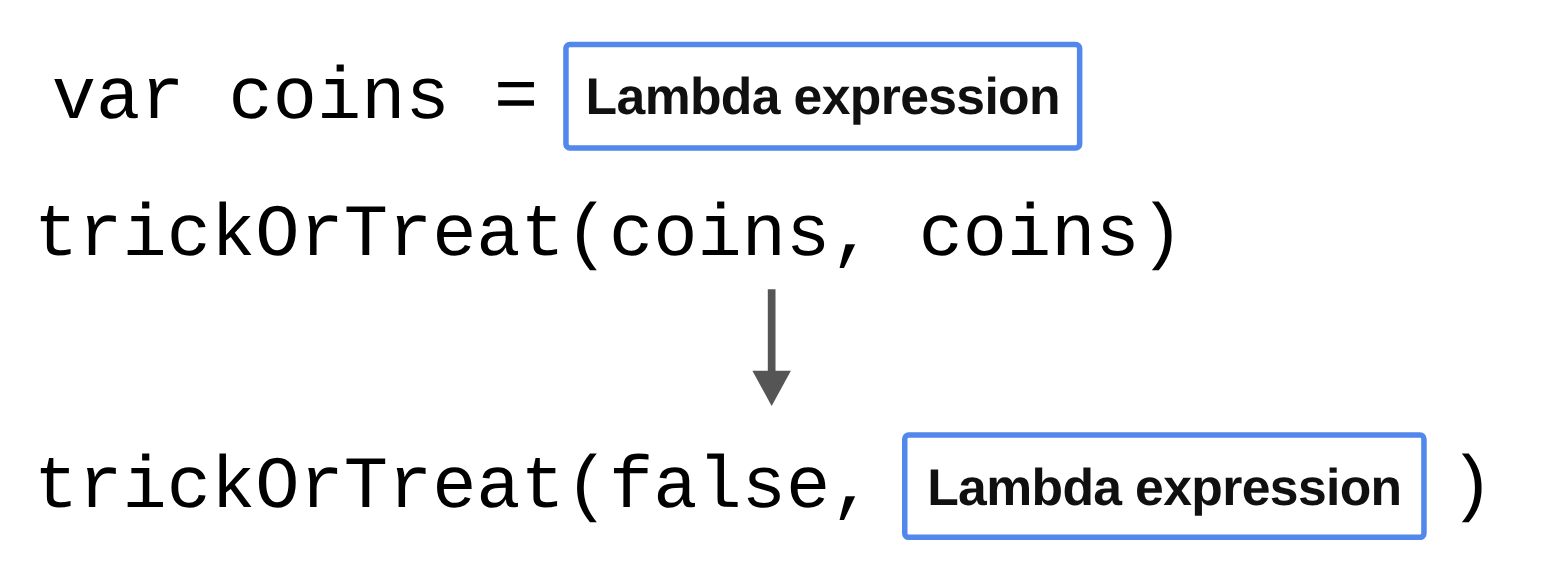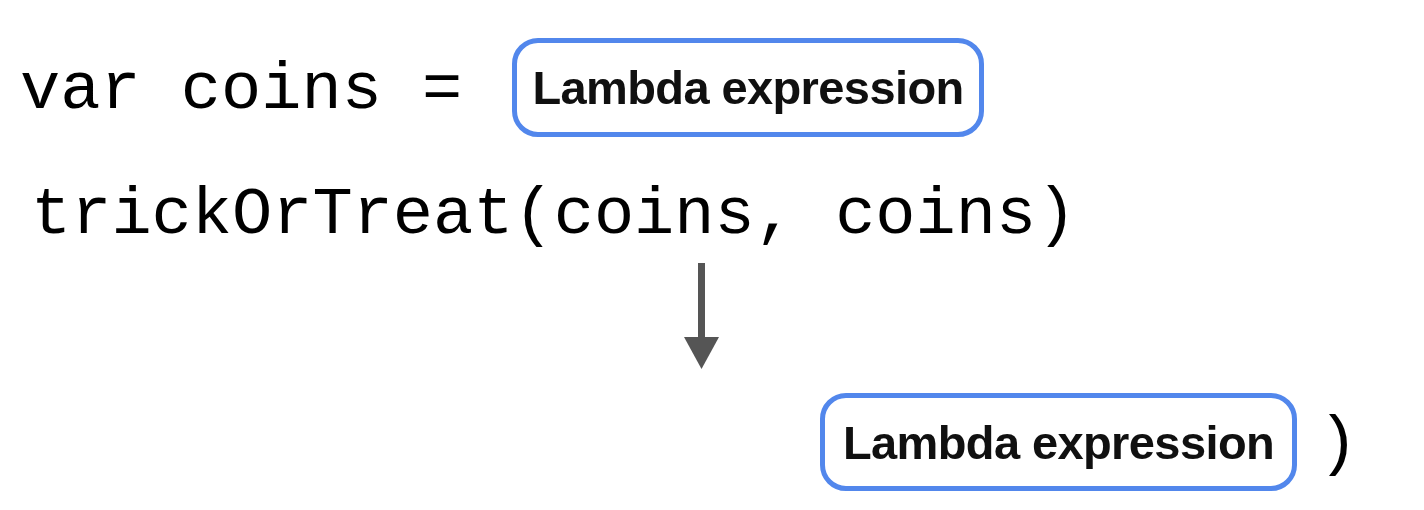--- a/index.html
+++ b/index.html
@@ -26,21 +26,21 @@
     font-size: 67px;
     line-height: 1;
     letter-spacing: 0px;
     color: #000000;
     white-space: pre;
     font-weight: 400;
   }
 
   
   #line1 {
-    left: 20px;
+    left: 47px;
     top: 57px;
   }
 
   
   #line2 {
     left: 31px;
     top: 182px;
   }
 
   
@@ -54,21 +54,21 @@
     left: 1318px;
     top: 411px;
   }
 
   
   .chip {
     position: absolute;
     box-sizing: border-box;
     background: #ffffff;
     border: 5px solid #5287ec;
-    border-radius: 26px;
+    border-radius: 6px;
     display: flex;
     align-items: center;
     justify-content: center;
   }
   .chip-label {
     font-family: "Liberation Sans", sans-serif;
     font-size: 47px;
     font-weight: 600;
     letter-spacing: -0.6px;
     color: #101010;
@@ -112,20 +112,21 @@
 
   <div class="code" id="line2">trickOrTreat(coins, coins)</div>
 
   <div id="arrow">
     <svg width="60" height="118" viewBox="0 0 60 118" xmlns="http://www.w3.org/2000/svg">
       <line x1="29.5" y1="5" x2="29.5" y2="82" stroke="#555555" stroke-width="7"></line>
       <polygon points="12,79 47,79 29.5,111" fill="#555555"></polygon>
     </svg>
   </div>
 
+  <div class="code" id="line3">trickOrTreat(false, </div>
 
   <div class="chip" id="chip2">
     <span class="chip-label">Lambda expression</span>
   </div>
 
   <div class="code" id="line3-close">)</div>
 
 </div>
 
 </body></html>

